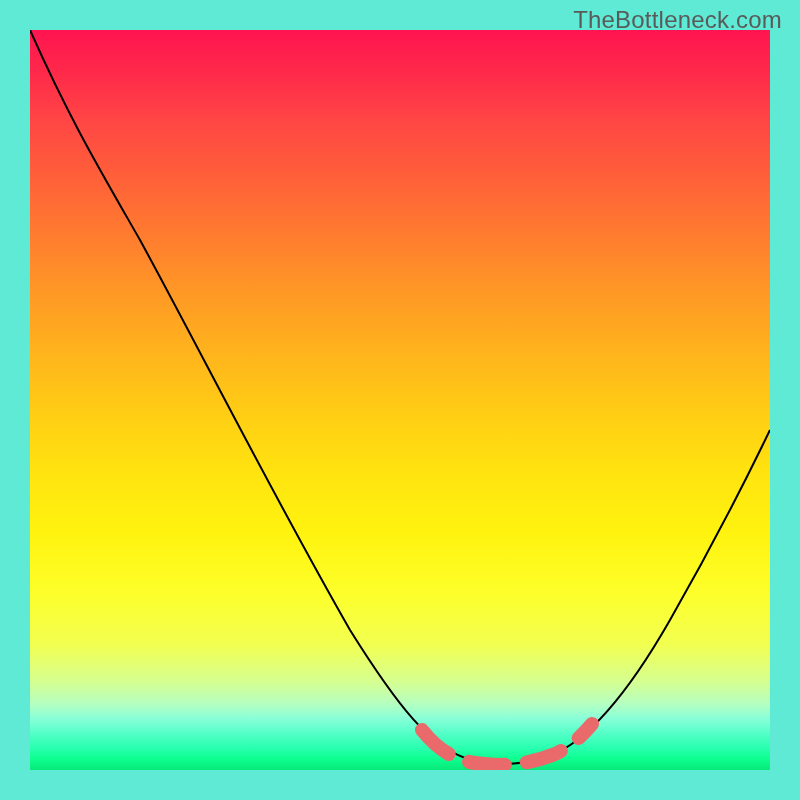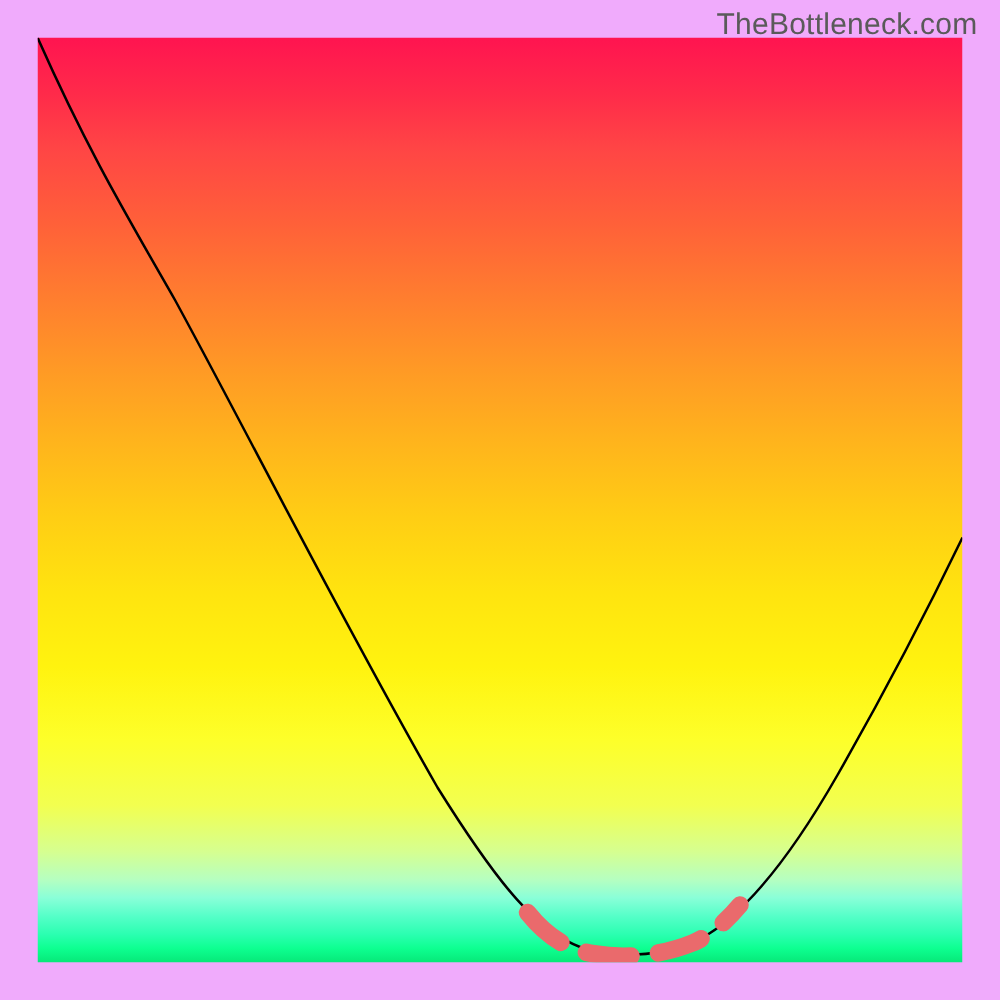--- a/index.html
+++ b/index.html
@@ -8,21 +8,21 @@
     width: 800px;
     height: 800px;
     background: #000;
     overflow: hidden;
     font-family: Arial, Helvetica, sans-serif;
   }
   .frame {
     position: relative;
     width: 800px;
     height: 800px;
-    background: #f0abfc;
+    background: #5eead4;
   }
   .watermark {
     position: absolute;
     top: 6px;
     right: 18px;
     color: #5a5a5a;
     font-size: 24px;
     font-weight: 400;
     letter-spacing: 0.2px;
     z-index: 20;

